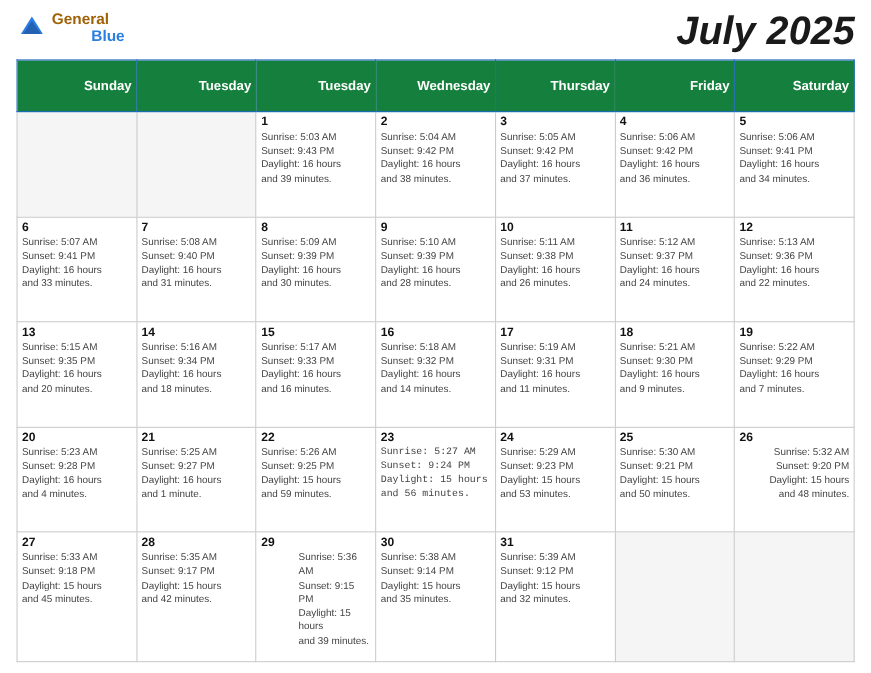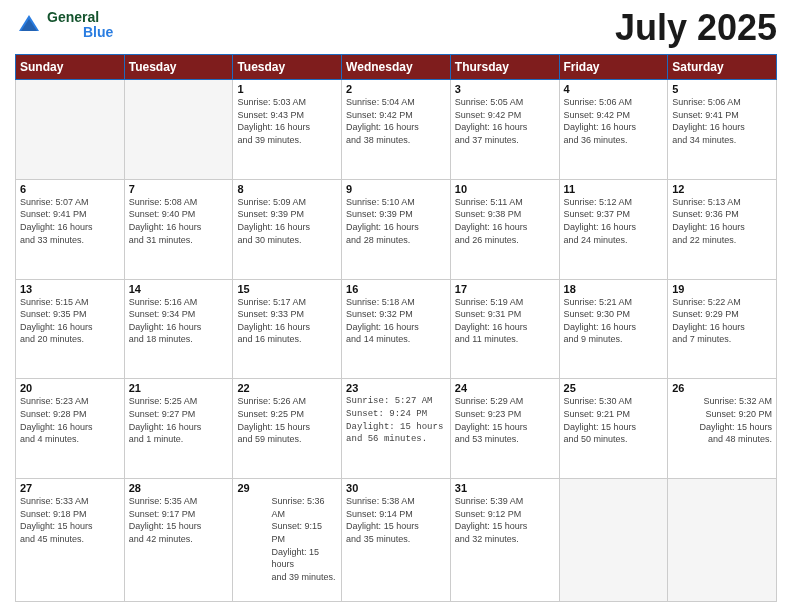--- a/index.html
+++ b/index.html
@@ -28,55 +28,56 @@
       align-items: center;
       gap: 4px;
     }
     .logo-text {
       display: flex;
       flex-direction: column;
       font-size: 14px;
       font-weight: bold;
       line-height: 1.1;
     }
-    .logo-general { color: #14532d; }
+    .logo-general { color: #a16207; }
     .logo-blue { color: #2a7de1; margin-left: 36px; }
     .logo-icon {
       width: 28px;
       height: 28px;
     }
     .title-block {
       text-align: right;
+      font-style: italic;
     }
     .month-title {
       font-size: 36px;
       font-weight: bold;
       color: #1a1a1a;
       line-height: 1;
     }
     .subtitle {
       font-size: 14px;
       color: #333;
       margin-top: 2px;
     }
     .calendar {
       flex: 1;
       border: 1px solid #ccc;
       border-collapse: collapse;
       width: 100%;
       table-layout: fixed;
     }
     .calendar th {
-      background: #7f1d1d;
+      background: #15803d;
       color: #fff;
       font-size: 12px;
       font-weight: bold;
-      padding: 5px 4px;
+      padding: 16px 4px;
       border: 1px solid #1e6abf;
-      text-align: left;
+      text-align: right;
     }
     .calendar td {
       border: 1px solid #ccc;
       vertical-align: top;
       padding: 3px 4px;
       font-size: 9.5px;
       color: #333;
       background: #fff;
       height: 88px;
     }

